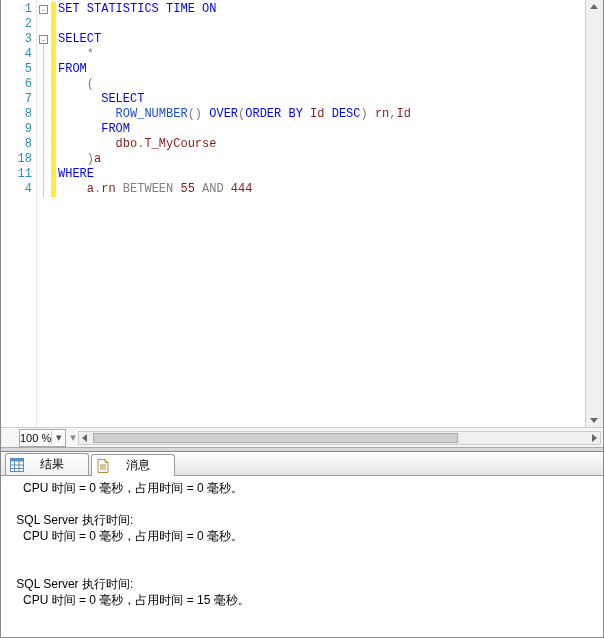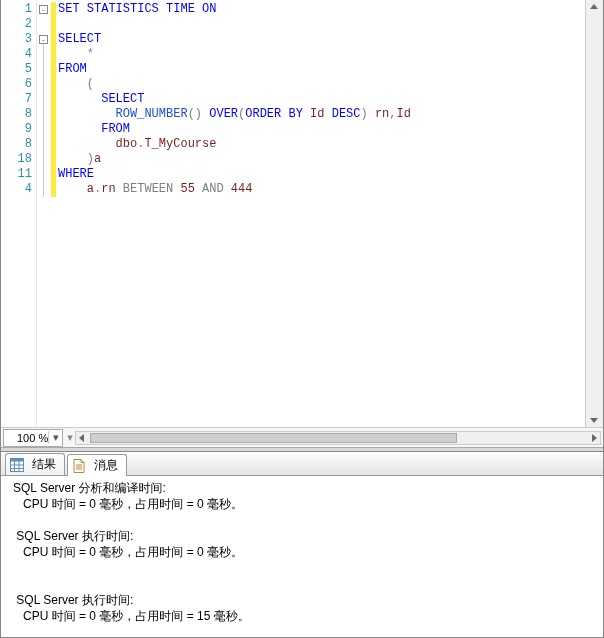--- a/index.html
+++ b/index.html
@@ -123,22 +123,22 @@
     background: #f6f6f6;
     font-family: "Segoe UI", sans-serif;
     font-size: 11px;
   }
   .zoom-combo {
     display: flex;
     align-items: center;
     border: 1px solid #aaa;
     background: #fff;
     height: 18px;
-    margin-left: 2px;
-    padding-left: 13px;
+    margin-left: 18px;
+    padding-left: 0;
   }
   .zoom-combo .chev {
     width: 14px;
     text-align: center;
     color: #555;
     border-left: 1px solid #ccc;
   }
   .dash { margin-left: 4px; color: #888; }
   .hscroll {
     flex: 1;
@@ -179,27 +179,27 @@
     border-bottom: 1px solid #999;
     font-family: "Microsoft YaHei","Segoe UI",sans-serif;
     font-size: 12px;
     padding-left: 4px;
     gap: 2px;
   }
   .tab {
     display: flex;
     align-items: center;
     height: 22px;
-    padding: 0 8px 0 4px;
+    padding: 0 24px 0 4px;
     border: 1px solid #999;
     border-bottom: none;
     background: linear-gradient(#fefefe,#f2f2f2);
     border-radius: 3px 3px 0 0;
     cursor: default;
-    gap: 8px;
+    gap: 16px;
   }
   .tab.active {
     background: #fff;
     position: relative;
     top: 1px;
   }
   .tab svg { width: 14px; height: 14px; }
   .messages-pane {
     flex: 1;
     font-family: "SimSun","Microsoft YaHei","Segoe UI",sans-serif;
@@ -279,13 +279,13 @@
       <path d="M2 0.5 H9 L12 3.5 V13.5 H2 Z" fill="#fff" stroke="#b58a3c"></path>
       <path d="M9 0.5 V3.5 H12" fill="none" stroke="#b58a3c"></path>
       <line x1="4" y1="6" x2="10" y2="6" stroke="#b58a3c"></line>
       <line x1="4" y1="8" x2="10" y2="8" stroke="#b58a3c"></line>
       <line x1="4" y1="10" x2="10" y2="10" stroke="#b58a3c"></line>
     </svg>
     <span>消息</span>
   </div>
 </div>
 
-<div class="messages-pane" id="messages"><div>SQL Server 分析和编译时间:</div><div>   CPU 时间 = 0 毫秒，占用时间 = 0 毫秒。</div><div>&nbsp;</div><div> SQL Server 执行时间:</div><div>   CPU 时间 = 0 毫秒，占用时间 = 0 毫秒。</div><div>&nbsp;</div><div>&nbsp;</div><div> SQL Server 执行时间:</div><div>   CPU 时间 = 0 毫秒，占用时间 = 15 毫秒。</div></div>
+<div class="messages-pane" id="messages"><div>   CPU 时间 = 0 毫秒，占用时间 = 0 毫秒。</div><div>&nbsp;</div><div> SQL Server 执行时间:</div><div>   CPU 时间 = 0 毫秒，占用时间 = 0 毫秒。</div><div>&nbsp;</div><div>&nbsp;</div><div> SQL Server 执行时间:</div><div>   CPU 时间 = 0 毫秒，占用时间 = 15 毫秒。</div></div>
 
 </body></html>

